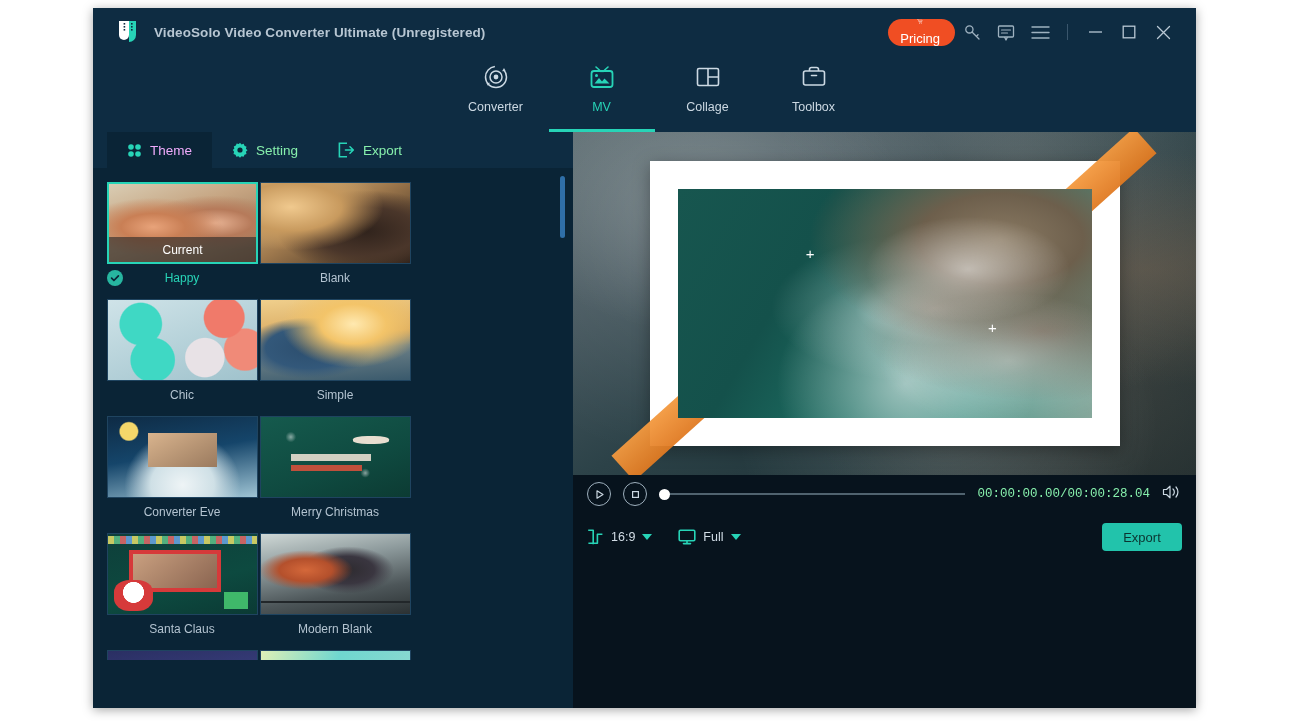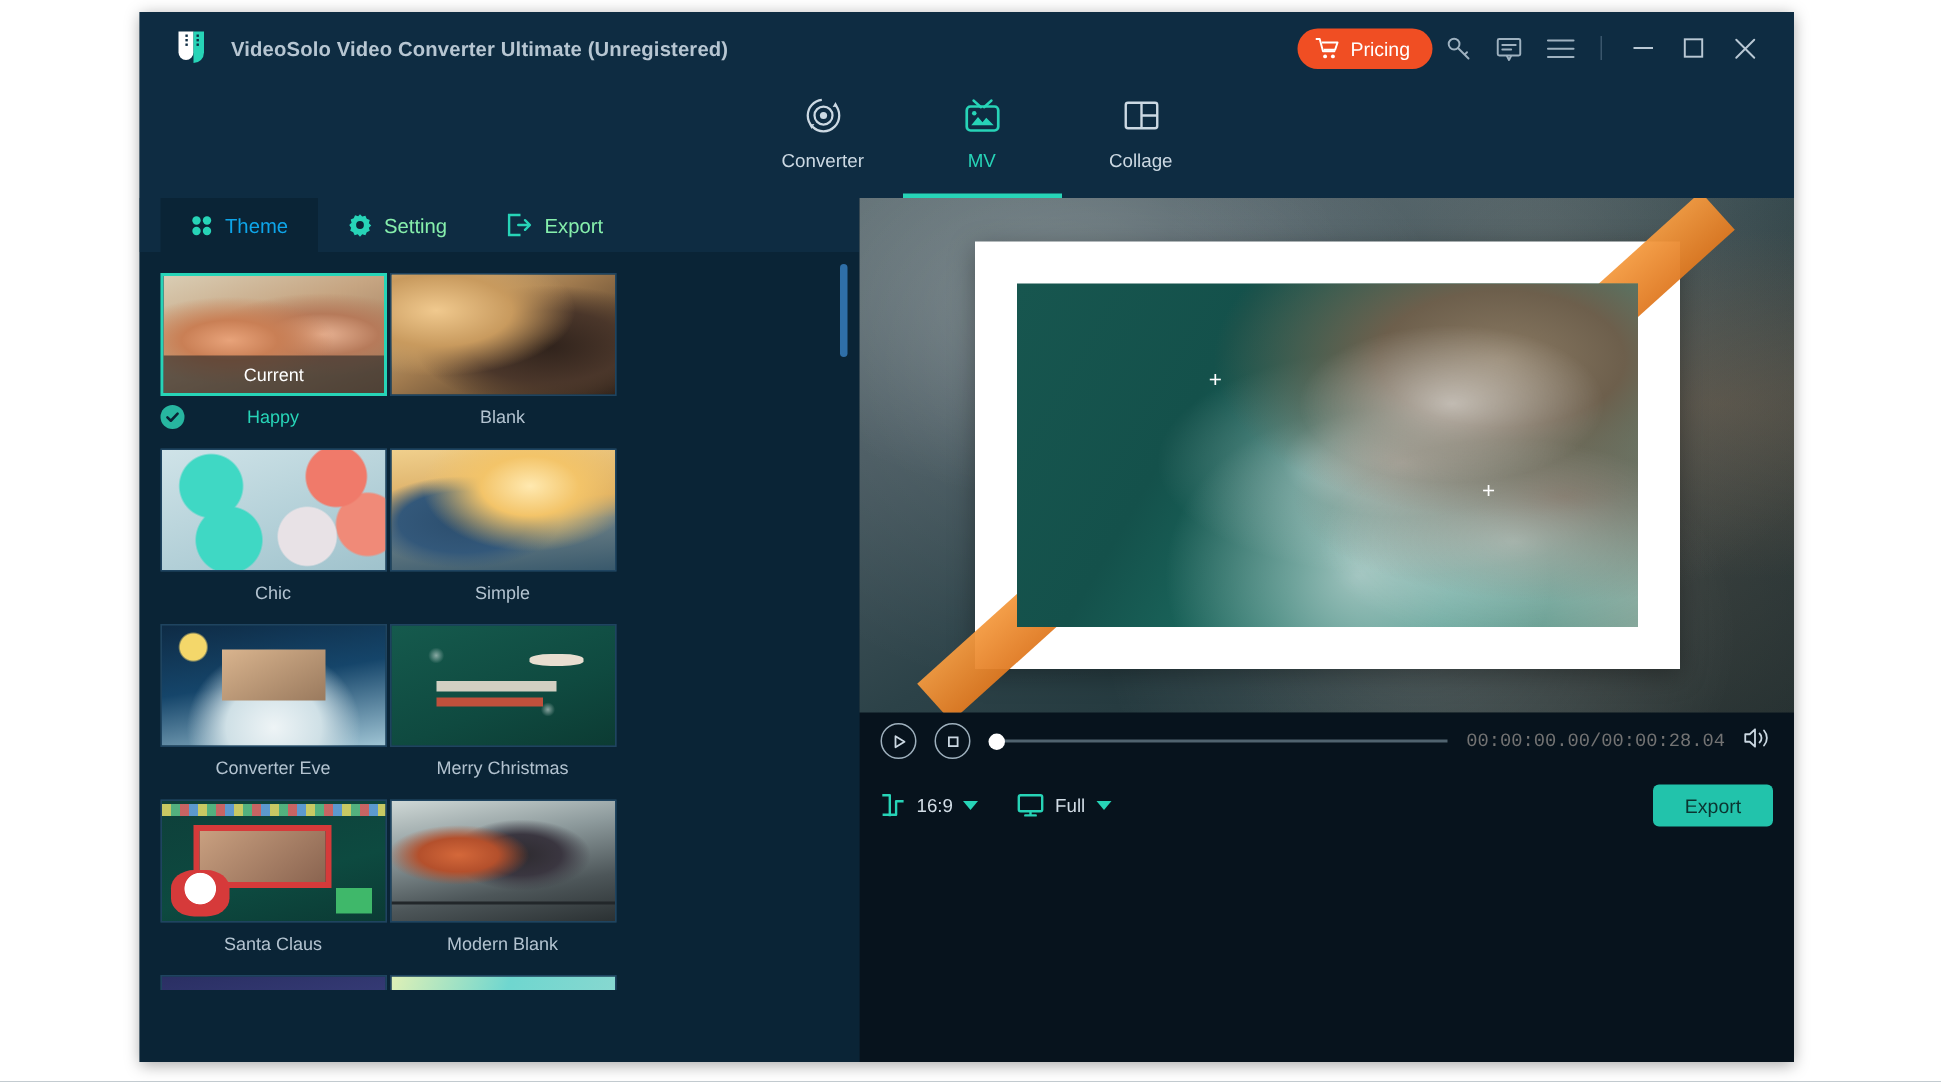--- a/index.html
+++ b/index.html
@@ -32,20 +32,21 @@
     position: absolute; right: 16px; top: 0; height: 48px;
     display: flex; align-items: center; gap: 0px;
   }
   .pricing-btn {
     display: flex; align-items: center; gap: 7px;
     background: #f04e23; color: #fff;
     border: none; border-radius: 14px;
     height: 27px; padding: 0 15px 0 12px;
     font-size: 13px; font-family: "Liberation Sans", sans-serif;
     cursor: pointer;
+    flex-direction: column;
   }
   .tb-icon {
     width: 34px; height: 34px; display: flex; align-items: center; justify-content: center;
     cursor: pointer; color: #9fb2c0;
   }
   .tb-sep { width: 1px; height: 16px; background: #3a566c; margin: 0 10px; }
   .win-btn {
     width: 34px; height: 34px; display: flex; align-items: center; justify-content: center;
     cursor: pointer; color: #b9c8d4;
   }
@@ -73,21 +74,21 @@
   .left-pane { width: 480px; background: #0a2436; position: relative; }
   .right-pane { flex: 1; position: relative; background: #07131d; }
 
   
   .ltabs { display: flex; height: 36px; align-items: stretch; padding-left: 14px; background: #0e2c42; }
   .ltab {
     display: flex; align-items: center; gap: 8px;
     padding: 0 20px; cursor: pointer;
     font-size: 13.5px; color: #86efac;
   }
-  .ltab.active { background: #0a2436; color: #0ea5e9; }
+  .ltab.active { background: #0a2436; color: #f0abfc; }
   .ltab svg { display: block; }
 
   
   .theme-scroll {
     position: absolute; top: 36px; left: 0; right: 0; bottom: 48px;
     overflow: hidden;
     padding: 14px 18px 0 14px;
   }
   .theme-grid { display: flex; flex-wrap: wrap; gap: 0 3px; }
   .theme-cell { width: 150px; margin-bottom: 13px; }
@@ -178,21 +179,21 @@
     color: #c7d4de;
   }
   .round-btn {
     width: 24px; height: 24px; border-radius: 50%; border: 1.3px solid #9eb0bd;
     display: flex; align-items: center; justify-content: center; cursor: pointer;
     color: #cbd8e2;
   }
   .seek { flex: 1; height: 16px; position: relative; display: flex; align-items: center; }
   .seek-track { position: absolute; left: 8px; right: 0; height: 2px; background: #50636f; }
   .seek-knob { position: absolute; left: 0px; width: 11px; height: 11px; border-radius: 50%; background: #fff; cursor: pointer;}
-  .time { color: #737373; font-size: 12.5px; font-family: "Liberation Mono", monospace; white-space: nowrap;}
+  .time { color: #86efac; font-size: 12.5px; font-family: "Liberation Mono", monospace; white-space: nowrap;}
   .vol { cursor: pointer; color: #cbd8e2; }
 
   .opt-bar {
     position: absolute; top: 381px; left: 0; right: 0; height: 48px;
     display: flex; align-items: center; padding: 0 14px; gap: 26px;
   }
   .opt {
     display: flex; align-items: center; gap: 7px; cursor: pointer;
     color: #d2dde6; font-size: 12.5px;
   }
@@ -295,20 +296,28 @@
     </div>
 
     <div class="modtab">
       <svg width="34" height="34" viewBox="0 0 34 34">
         <rect x="6.5" y="8.5" width="21" height="17" rx="1.5" fill="none" stroke="#ccd9e3" stroke-width="1.6"></rect>
         <path d="M17 8.5 v17 M17 17 h10.5" stroke="#ccd9e3" stroke-width="1.6"></path>
       </svg>
       <div class="label">Collage</div>
     </div>
 
+    <div class="modtab">
+      <svg width="34" height="34" viewBox="0 0 34 34">
+        <path d="M12.5 11 v-1.5 a2 2 0 0 1 2 -2 h5 a2 2 0 0 1 2 2 V11" fill="none" stroke="#ccd9e3" stroke-width="1.6"></path>
+        <rect x="6.5" y="11" width="21" height="14" rx="2" fill="none" stroke="#ccd9e3" stroke-width="1.6"></rect>
+        <path d="M14.5 15.5 h5" stroke="#ccd9e3" stroke-width="1.6" stroke-linecap="round"></path>
+      </svg>
+      <div class="label">Toolbox</div>
+    </div>
   </div>
 
   <div class="body-split">
 
     <div class="left-pane">
       <div class="ltabs">
         <div class="ltab active">
           <svg width="15" height="15" viewBox="0 0 15 15">
             <circle cx="4" cy="4" r="2.8" fill="#27d4b7"></circle>
               <circle cx="11" cy="4" r="2.8" fill="#27d4b7"></circle>

